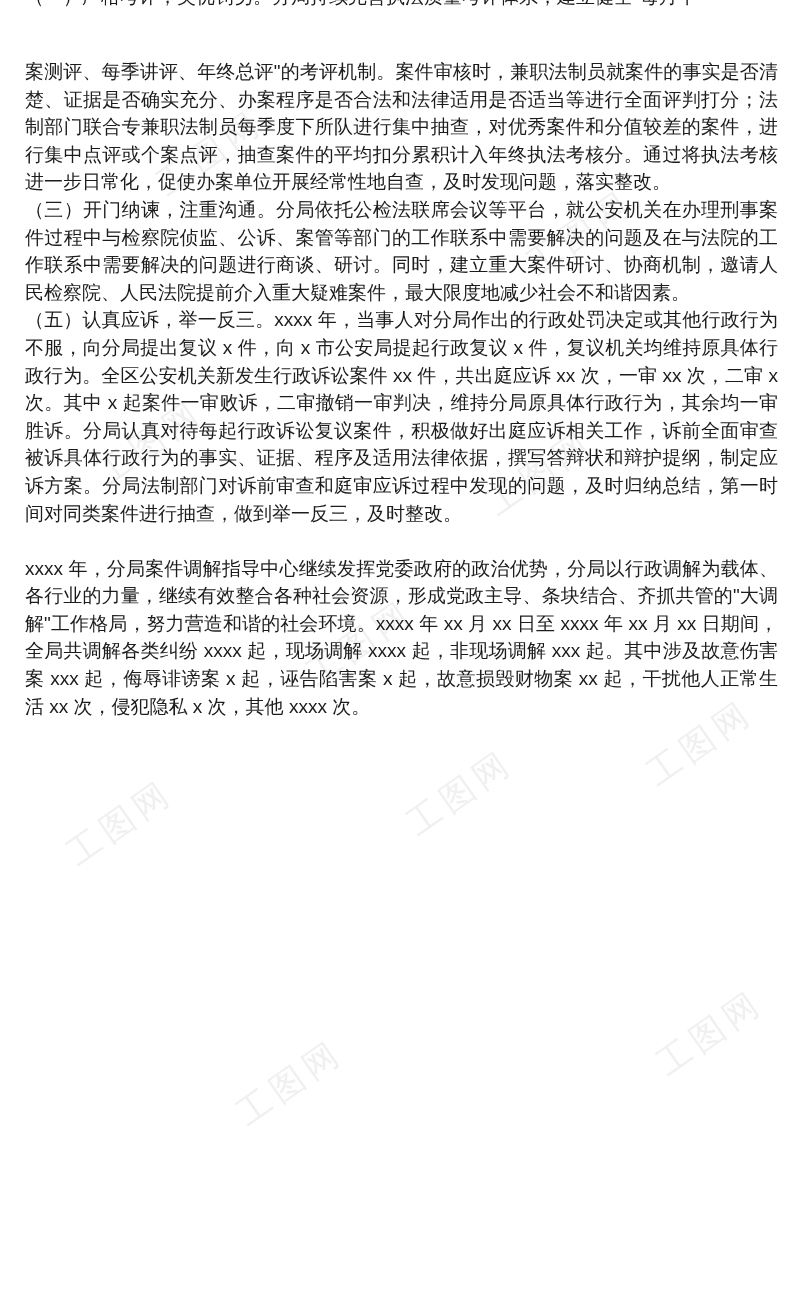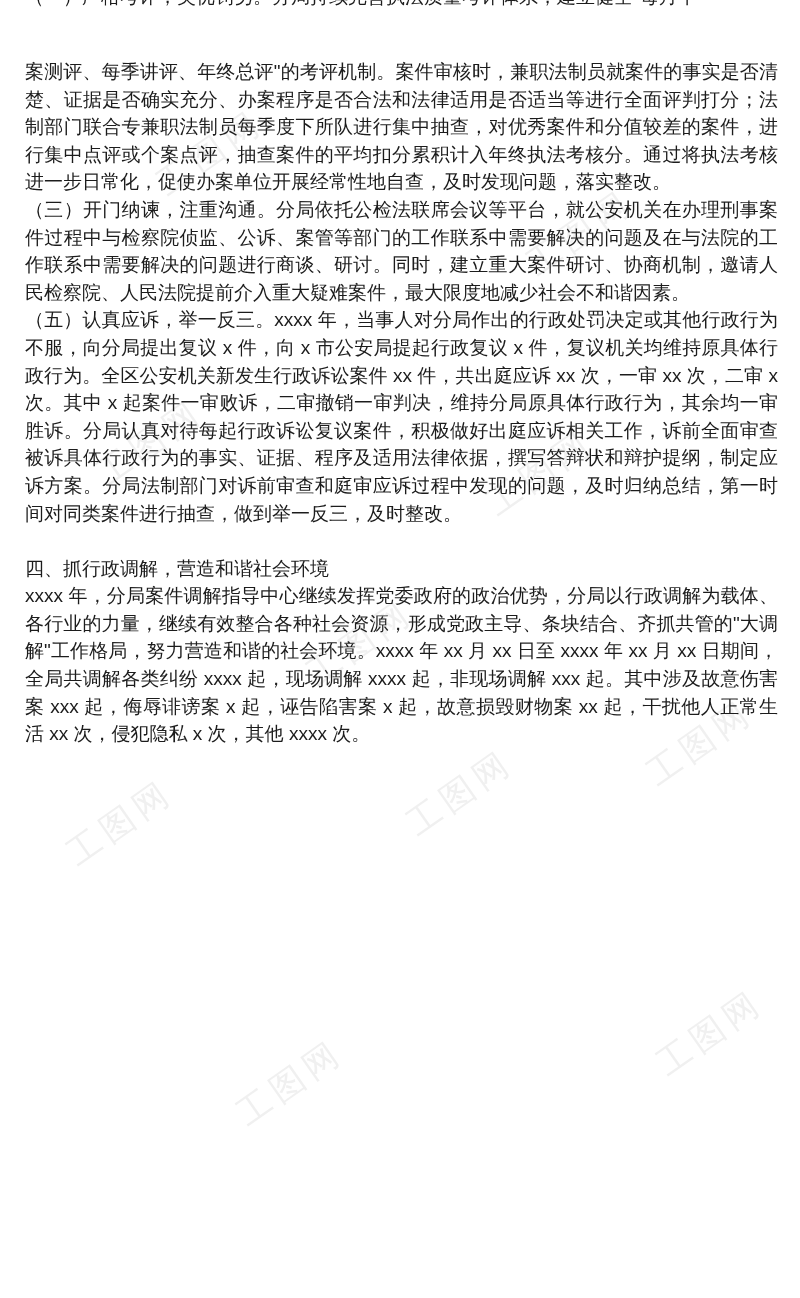--- a/index.html
+++ b/index.html
@@ -75,17 +75,16 @@
     <span class="wm10">工图网</span>
   </div>
 
   <div class="clip-line">（一）严格考评，奖优罚劣。分局持续完善执法质量考评体系，建立健全"每月个</div>
 
   <div class="body-text">
     <p>案测评、每季讲评、年终总评"的考评机制。案件审核时，兼职法制员就案件的事实是否清楚、证据是否确实充分、办案程序是否合法和法律适用是否适当等进行全面评判打分；法制部门联合专兼职法制员每季度下所队进行集中抽查，对优秀案件和分值较差的案件，进行集中点评或个案点评，抽查案件的平均扣分累积计入年终执法考核分。通过将执法考核进一步日常化，促使办案单位开展经常性地自查，及时发现问题，落实整改。</p>
     <p>（三）开门纳谏，注重沟通。分局依托公检法联席会议等平台，就公安机关在办理刑事案件过程中与检察院侦监、公诉、案管等部门的工作联系中需要解决的问题及在与法院的工作联系中需要解决的问题进行商谈、研讨。同时，建立重大案件研讨、协商机制，邀请人民检察院、人民法院提前介入重大疑难案件，最大限度地减少社会不和谐因素。</p>
     <p>（五）认真应诉，举一反三。xxxx 年，当事人对分局作出的行政处罚决定或其他行政行为不服，向分局提出复议 x 件，向 x 市公安局提起行政复议 x 件，复议机关均维持原具体行政行为。全区公安机关新发生行政诉讼案件 xx 件，共出庭应诉 xx 次，一审 xx 次，二审 x 次。其中 x 起案件一审败诉，二审撤销一审判决，维持分局原具体行政行为，其余均一审胜诉。分局认真对待每起行政诉讼复议案件，积极做好出庭应诉相关工作，诉前全面审查被诉具体行政行为的事实、证据、程序及适用法律依据，撰写答辩状和辩护提纲，制定应诉方案。分局法制部门对诉前审查和庭审应诉过程中发现的问题，及时归纳总结，第一时间对同类案件进行抽查，做到举一反三，及时整改。</p>
     <div class="blank-line"></div>
-    <p>四、抓行政调解，营造和谐社会环境</p>
     <p>xxxx 年，分局案件调解指导中心继续发挥党委政府的政治优势，分局以行政调解为载体、各行业的力量，继续有效整合各种社会资源，形成党政主导、条块结合、齐抓共管的"大调解"工作格局，努力营造和谐的社会环境。xxxx 年 xx 月 xx 日至 xxxx 年 xx 月 xx 日期间，全局共调解各类纠纷 xxxx 起，现场调解 xxxx 起，非现场调解 xxx 起。其中涉及故意伤害案 xxx 起，侮辱诽谤案 x 起，诬告陷害案 x 起，故意损毁财物案 xx 起，干扰他人正常生活 xx 次，侵犯隐私 x 次，其他 xxxx 次。</p>
   </div>
 
 </div>
 
 </body></html>

